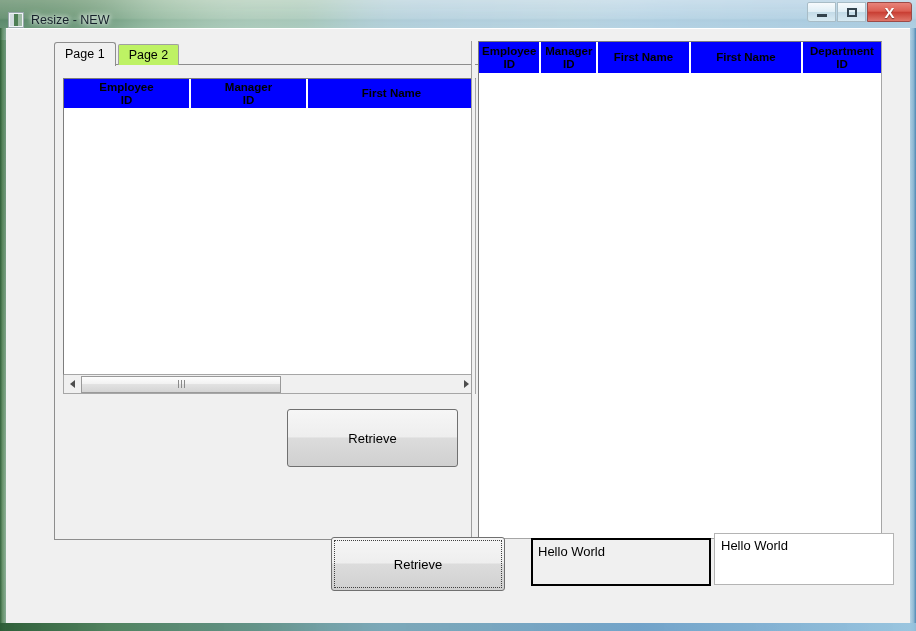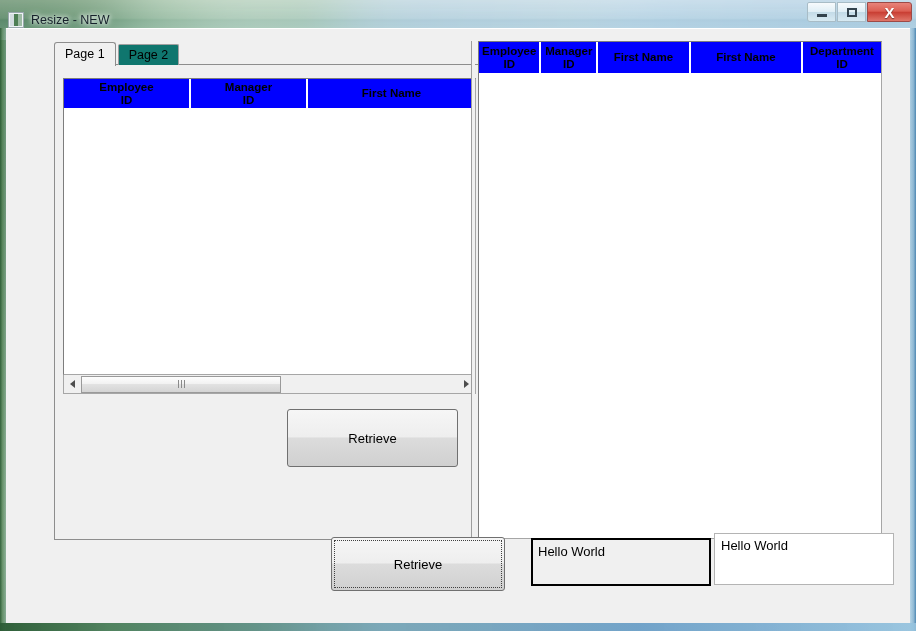--- a/index.html
+++ b/index.html
@@ -160,21 +160,21 @@
     background: #f0f0f0;
     border: 1px solid #8d8d8d;
     border-bottom: none;
     border-top-left-radius: 3px; border-top-right-radius: 3px;
     z-index: 3;
     margin-bottom: -1px;
     padding-bottom: 1px;
   }
   .tab.unselected {
     height: 21px;
-    background: #0f766e;
+    background: #bef264;
     border: 1px solid #a0a0a0;
     border-bottom: none;
     border-top-left-radius: 2px; border-top-right-radius: 2px;
     margin-left: 2px;
     z-index: 1;
   }
   #tabpage {
     position: absolute;
     left: 0; top: 23px;
     width: 448px; height: 476px;

